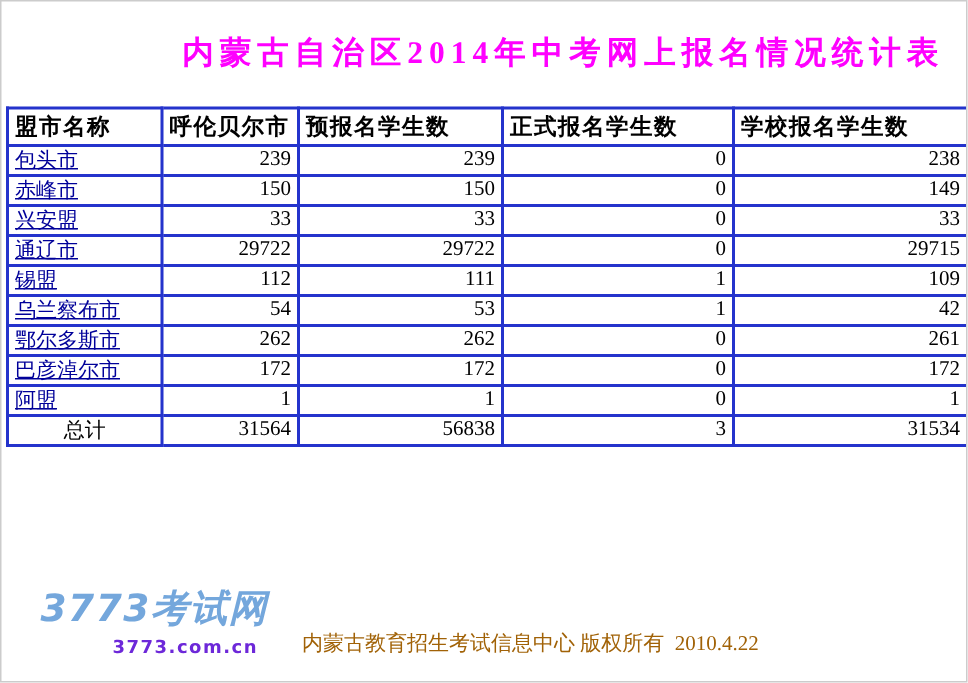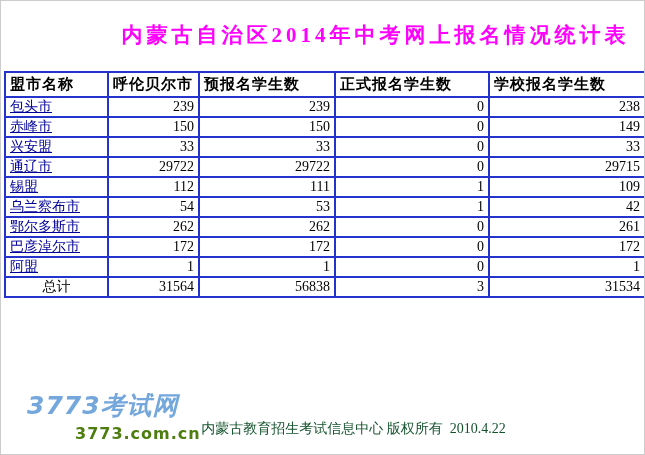--- a/index.html
+++ b/index.html
@@ -52,42 +52,42 @@
   td.num  { text-align:right; }
   td.total-label { text-align:center;margin-top:47px; }
   a.city { color:#000099; text-decoration:underline; cursor:pointer; }
   a.city.visited { color:#990099; }
   .footer {
     position:absolute;
     top:419px; left:0; right:0;
     padding-left:62px;
     text-align:center;
     font-size:14px;
-    color:#14532d;
+    color:#a16207;
     white-space:pre;
   }
   .logo {
     position:absolute;
     left:26px; top:388px;
     font-family:"DejaVu Sans", sans-serif;
     font-style:italic;
     font-weight:bold;
     font-size:25px;
     letter-spacing:1px;
     color:#74a7dc;
     white-space:nowrap;
   }
   .logo-domain {
     position:absolute;
     left:74px; top:423px;
     font-family:"DejaVu Sans", sans-serif;
     font-weight:bold;
-    font-size:16px;
+    font-size:12px;
     letter-spacing:1px;
-    color:#4d7c0f;
+    color:#6d28d9;
     white-space:nowrap;
   }
 </style>
 </head>
 <body>
 
 <div class="title">内蒙古自治区2014年中考网上报名情况统计表</div>
 
 <div class="table-wrap">
   <table class="stat">

